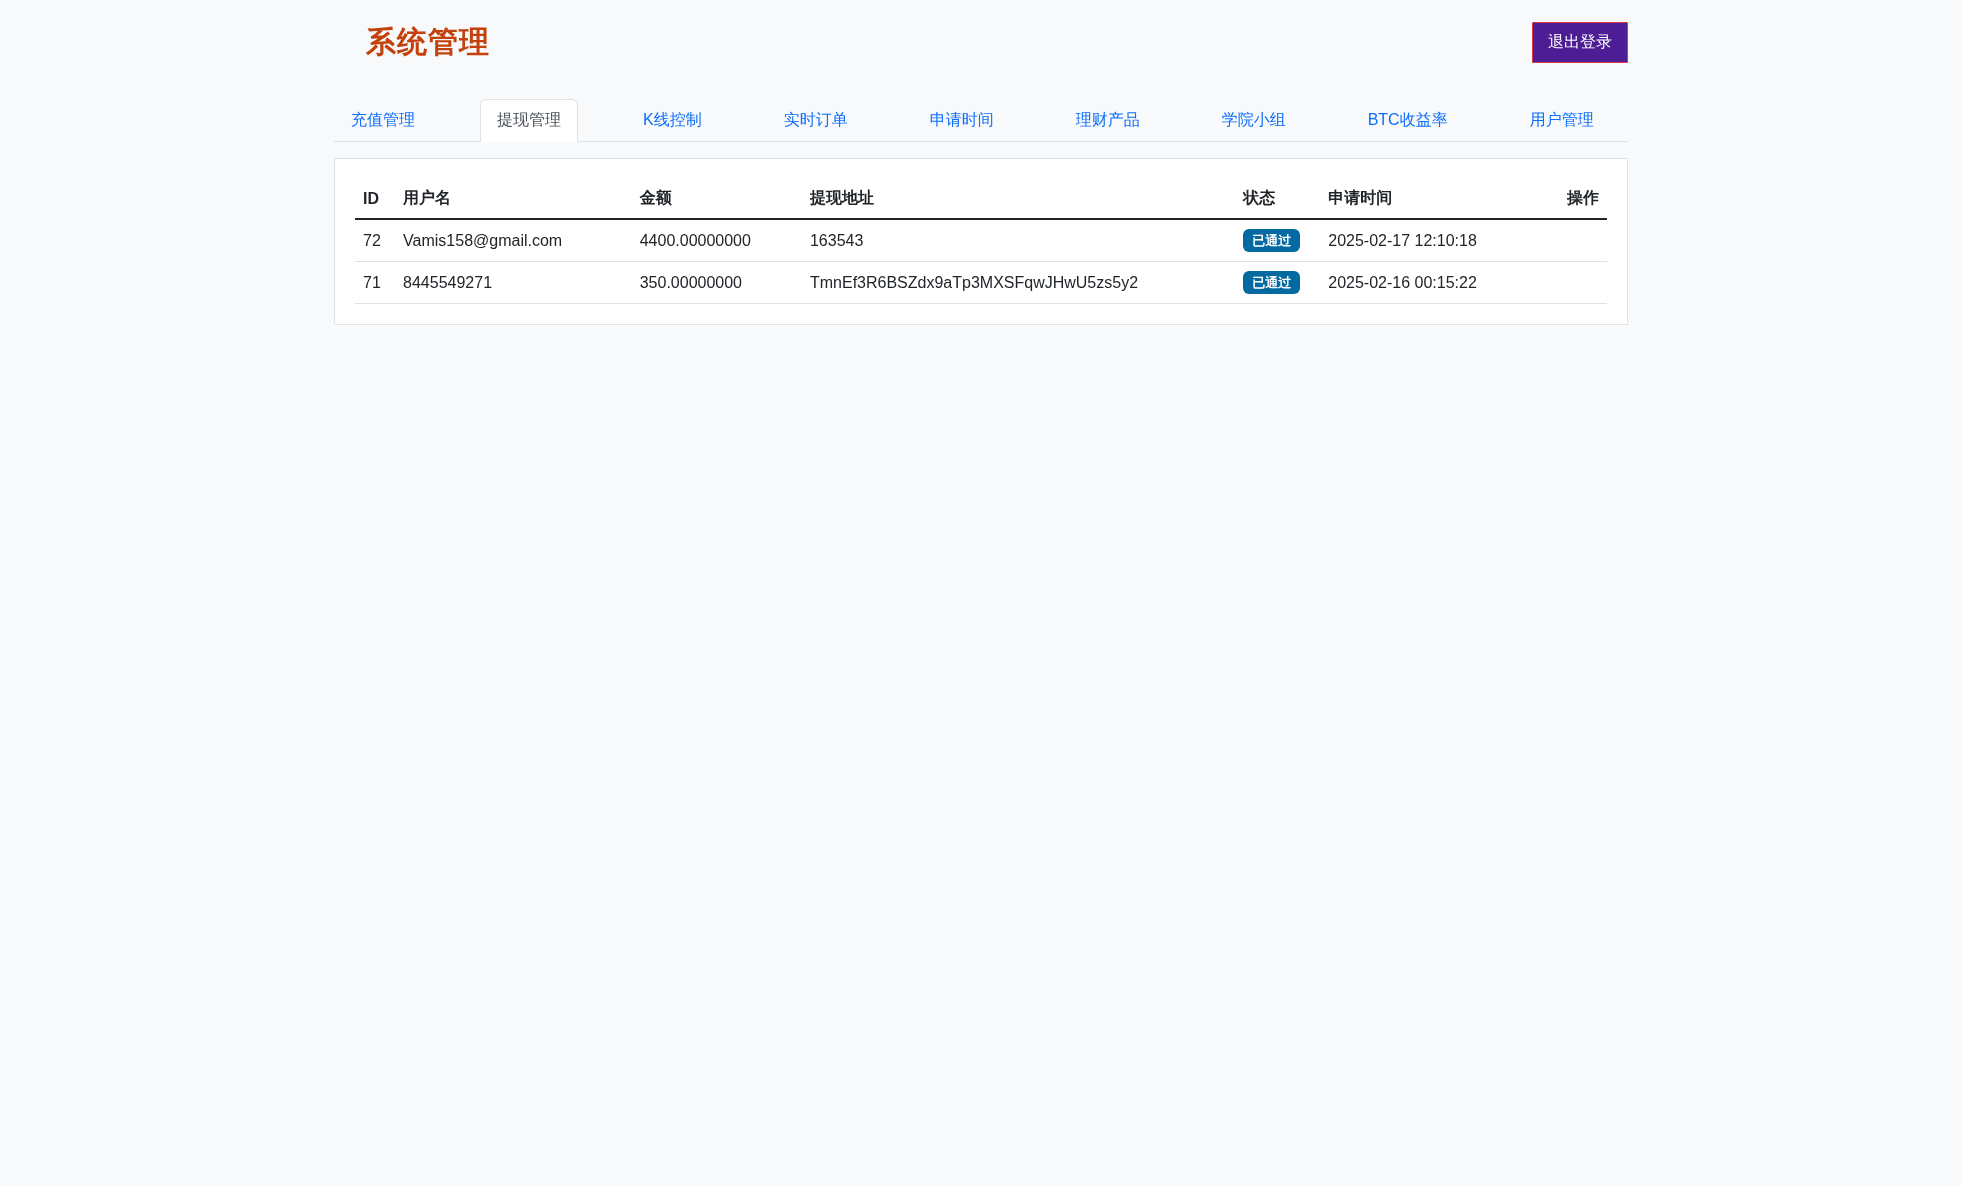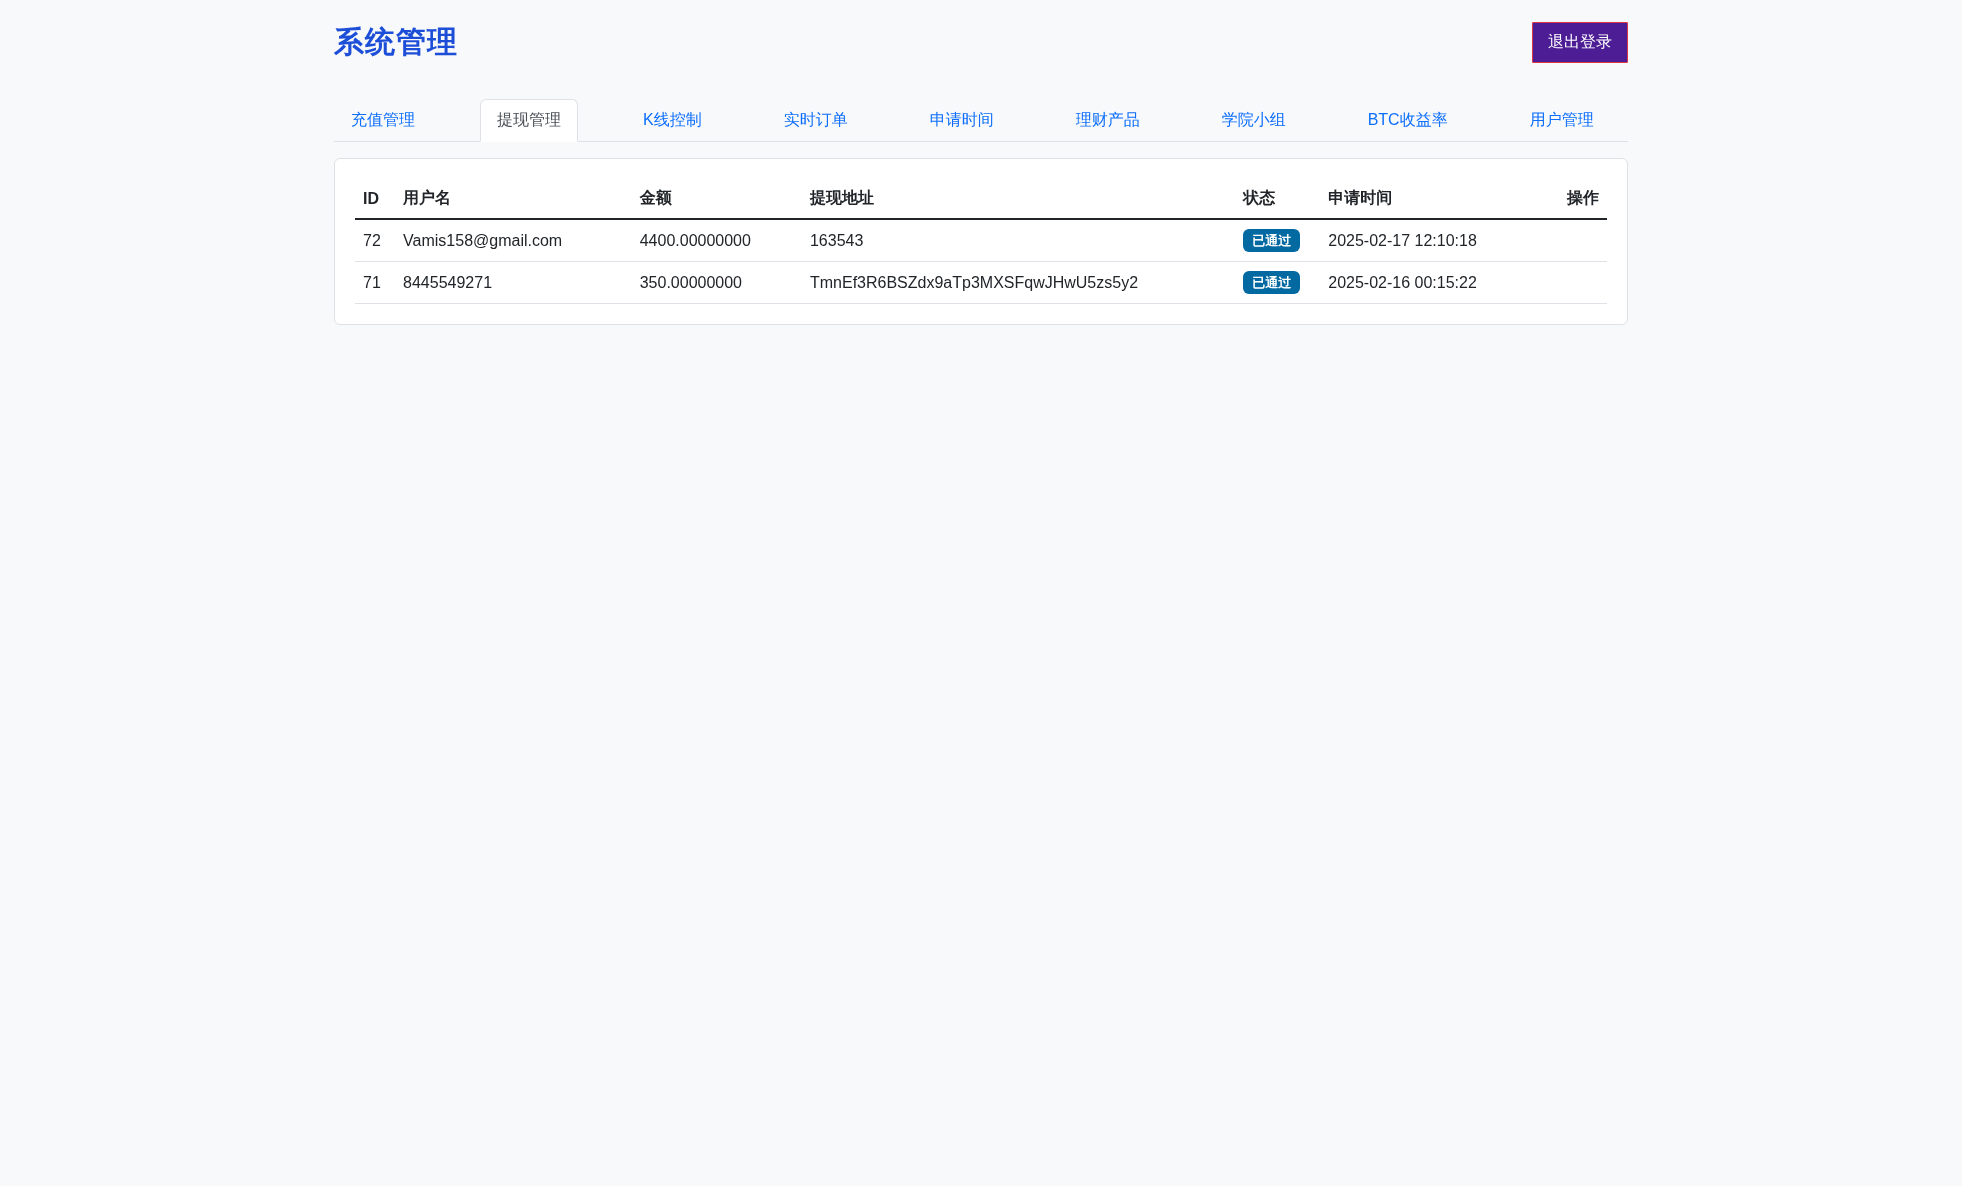--- a/index.html
+++ b/index.html
@@ -17,22 +17,23 @@
     padding-top: 22px;
   }
   .topbar {
     display: flex;
     align-items: flex-start;
     justify-content: space-between;
   }
   .page-title {
     font-size: 30px;
     font-weight: 600;
-    color: #1d4ed8;
+    color: #c2410c;
     letter-spacing: 1px;
+    margin-left: 32px;
   }
   .logout-btn {
     background: #4c1d95;
     color: #fff;
     border: 1px solid #dc3545;
     border-radius: 1px;
     font-size: 16px;
     padding: 9px 15px;
     cursor: pointer;
     font-family: inherit;
@@ -61,21 +62,21 @@
   .tab.active {
     background: #fff;
     color: #495057;
     border-color: #dee2e6 #dee2e6 #fff;
     cursor: default;
   }
   .panel {
     margin-top: 16px;
     background: #fff;
     border: 1px solid #dee2e6;
-    border-radius: 6px;
+    border-radius: 1px;
     padding: 20px;
   }
   table {
     width: 100%;
     border-collapse: collapse;
     font-size: 16px;
     color: #212529;
   }
   thead th {
     text-align: left;

